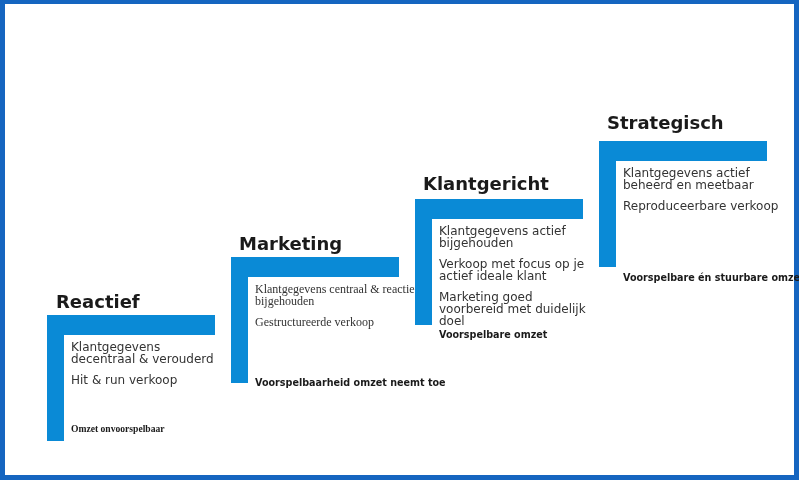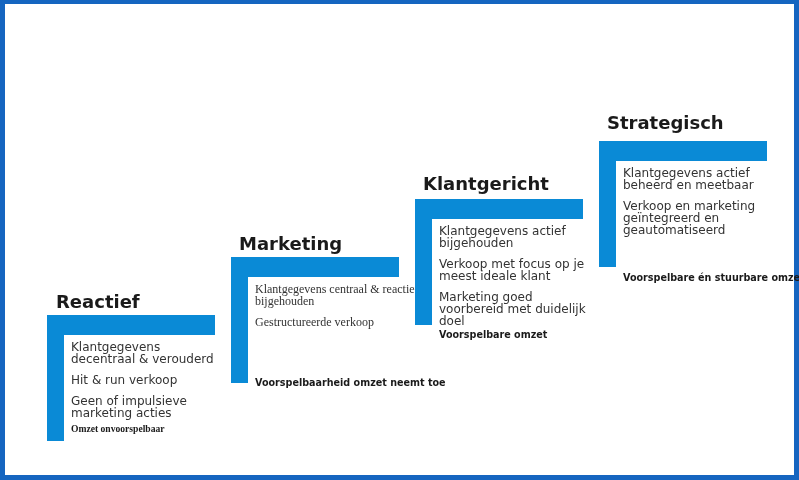--- a/index.html
+++ b/index.html
@@ -37,21 +37,20 @@
 
 <div class="frame">
 
   <div class="step">
     <div class="title" style="left:51px;top:287px;">Reactief</div>
     <div class="hbar" style="left:42px;top:311px;"></div>
     <div class="vbar" style="left:42px;top:311px;height:126px;"></div>
     <div class="items" style="left:66px;top:337px;width:150px;">
       <div class="item">Klantgegevens decentraal &amp; verouderd</div>
       <div class="item">Hit &amp; run verkoop</div>
-      <div class="item">Geen of impulsieve marketing acties</div>
     </div>
     <div class="result" style="left:66px;top:419px;font-family:Liberation Serif, serif;">Omzet onvoorspelbaar</div>
   </div>
 
   <div class="step">
     <div class="title" style="left:234px;top:229px;">Marketing</div>
     <div class="hbar" style="left:226px;top:253px;"></div>
     <div class="vbar" style="left:226px;top:253px;height:126px;"></div>
     <div class="items" style="left:250px;top:279px;width:165px;font-family:Liberation Serif, serif;">
       <div class="item">Klantgegevens centraal &amp; reactief bijgehouden</div>
@@ -59,30 +58,30 @@
     </div>
     <div class="result" style="left:250px;top:373px;">Voorspelbaarheid omzet neemt toe</div>
   </div>
 
   <div class="step">
     <div class="title" style="left:418px;top:169px;">Klantgericht</div>
     <div class="hbar" style="left:410px;top:195px;"></div>
     <div class="vbar" style="left:410px;top:195px;height:126px;"></div>
     <div class="items" style="left:434px;top:221px;width:150px;">
       <div class="item">Klantgegevens actief bijgehouden</div>
-      <div class="item">Verkoop met focus op je meest ideale klant</div>
+      <div class="item">Verkoop met focus op je actief ideale klant</div>
       <div class="item">Marketing goed voorbereid met duidelijk doel</div>
     </div>
     <div class="result" style="left:434px;top:325px;">Voorspelbare omzet</div>
   </div>
 
   <div class="step">
     <div class="title" style="left:602px;top:108px;">Strategisch</div>
     <div class="hbar" style="left:594px;top:137px;"></div>
     <div class="vbar" style="left:594px;top:137px;height:126px;"></div>
     <div class="items" style="left:618px;top:163px;width:160px;">
       <div class="item">Klantgegevens actief beheerd en meetbaar</div>
-      <div class="item">Verkoop en marketing geïntegreerd en geautomatiseerd</div>
+      <div class="item">Reproduceerbare verkoop</div>
     </div>
     <div class="result" style="left:618px;top:268px;">Voorspelbare én stuurbare omzet</div>
   </div>
 
 </div>
 
 </body></html>

